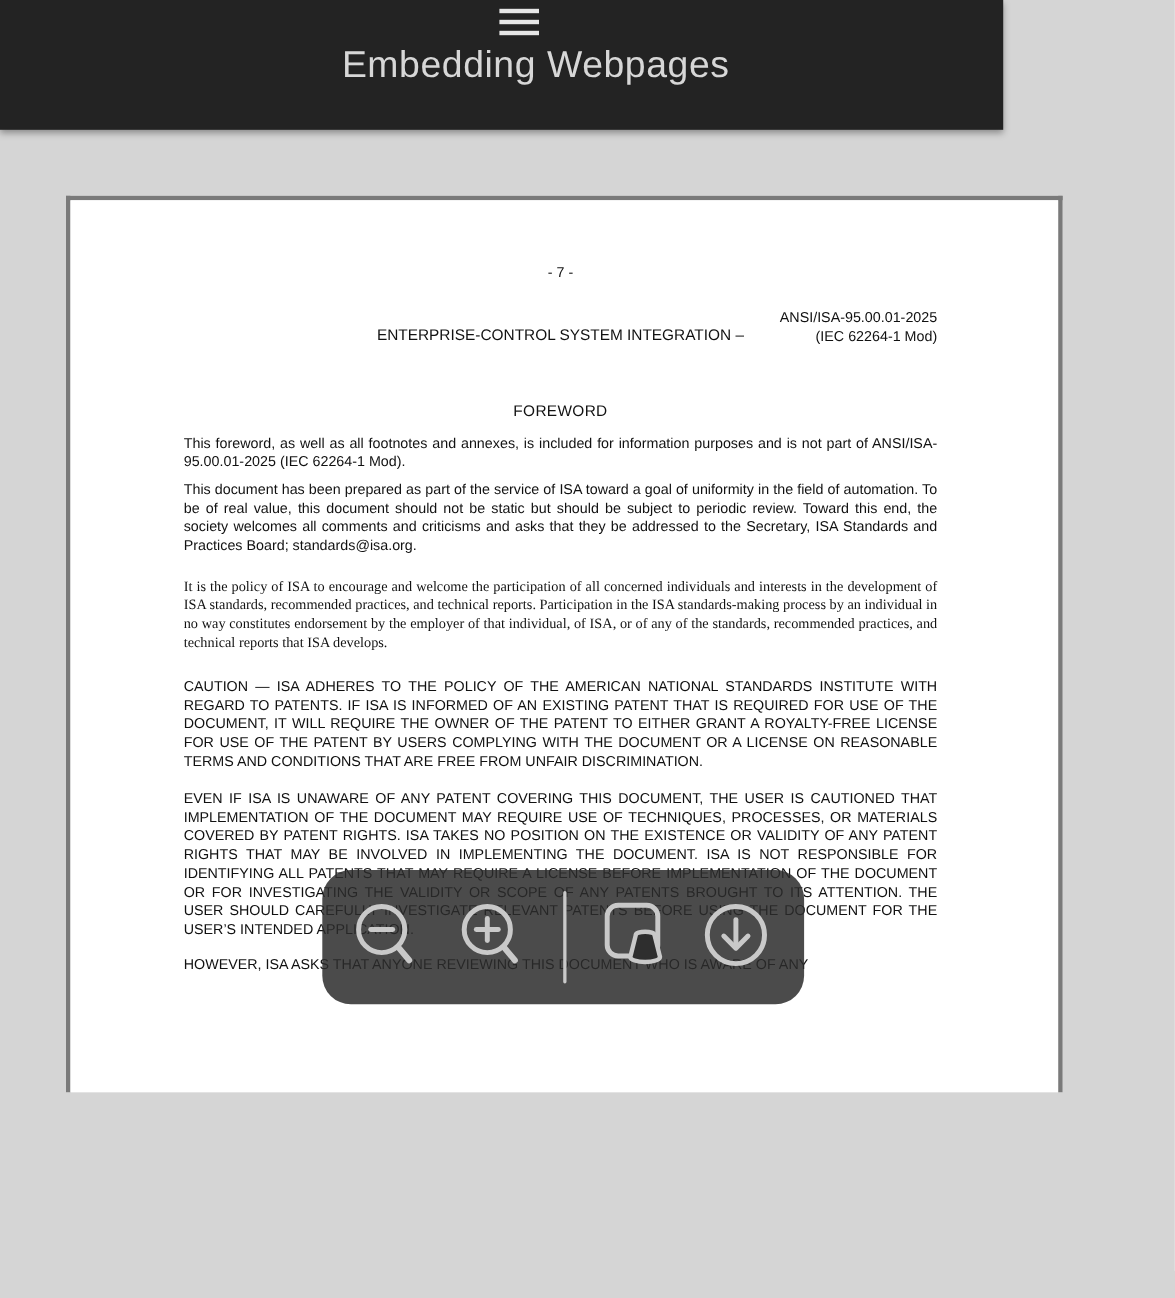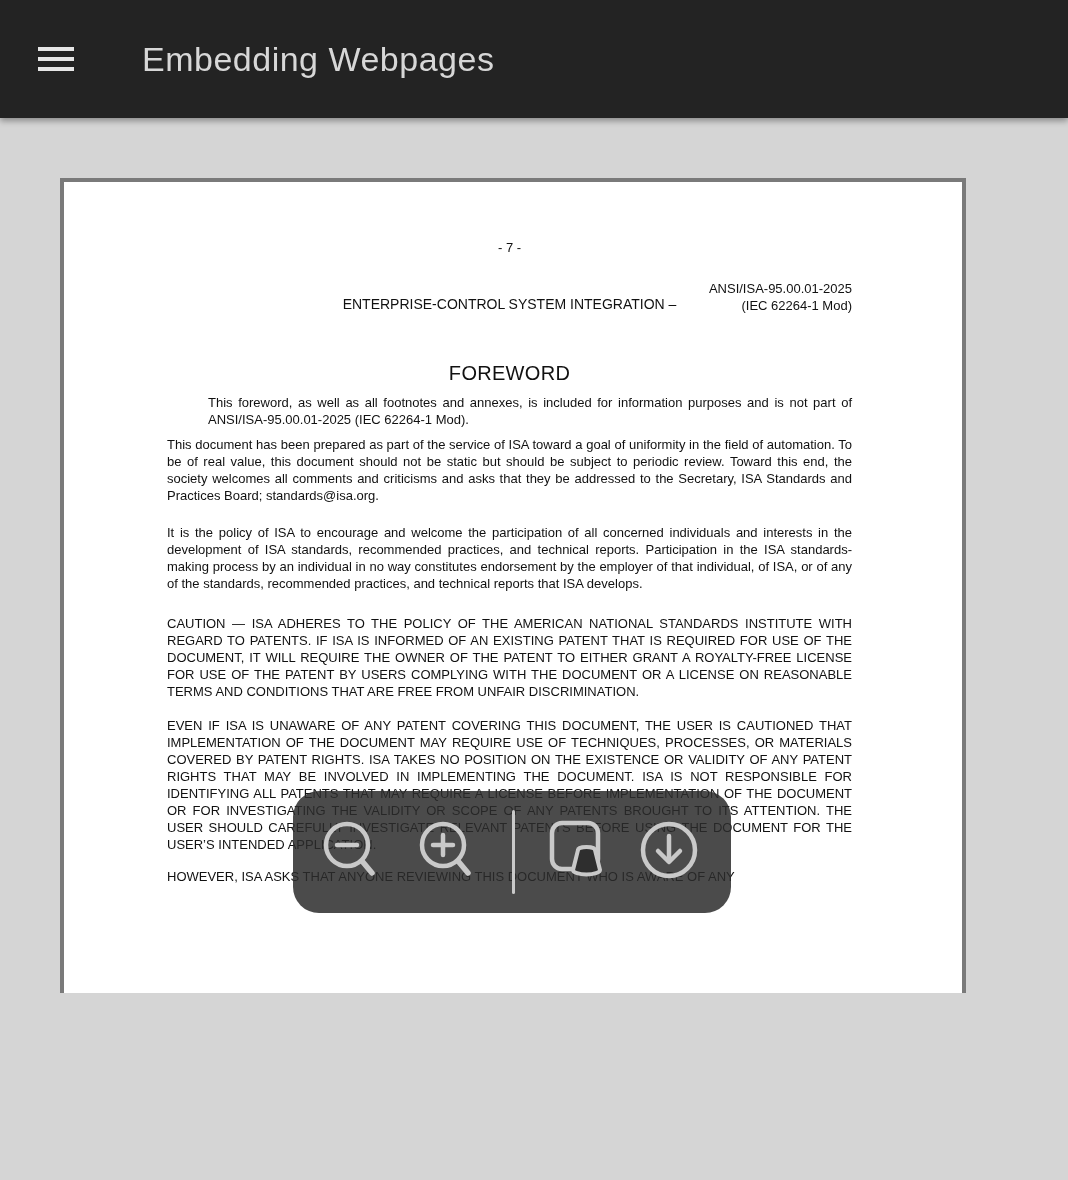--- a/index.html
+++ b/index.html
@@ -14,25 +14,26 @@
   *{box-sizing:border-box;margin:0;padding:0;}
   html,body{width:1068px;height:1180px;overflow:hidden;}
   body{
     background:var(--page-bg,#d5d5d5);
     font-family:"Liberation Sans","DejaVu Sans",sans-serif;
     position:relative;
   }
 
   
   .app-header{
-    position:absolute;left:0;top:0;width:1068px;height:118px;
+    position:absolute;left:0;top:0;width:912px;height:118px;
     background:var(--header-bg,#232323);
     box-shadow:0 3px 6px rgba(0,0,0,0.35);
     display:flex;align-items:center;
     z-index:30;
+    flex-direction:column;
   }
   .menu-btn{
     width:48px;height:40px;margin-left:32px;
     background:transparent;border:none;cursor:pointer;
     display:flex;flex-direction:column;justify-content:center;gap:5.5px;
     padding:0 6px;
   }
   .menu-btn .bar{width:36px;height:4.5px;background:#e6e6e6;}
   .app-title{
     margin-left:62px;
@@ -62,29 +63,29 @@
   .page-num{
     position:absolute;left:0;right:0;top:0;text-align:center;
   }
   .doc-ref{position:absolute;right:0;top:0;text-align:right;margin-top:41px;}
   .doc-title{
     text-align:center;font-weight:normal;font-size:14px;line-height:16px;
   }
   .doc-title.t1{margin-top:23px;}
   .doc-title.t2{margin-top:24px;}
   .section-heading{
-    text-align:center;font-size:20px;line-height:20px;font-weight:400;
+    text-align:center;font-size:14px;line-height:20px;font-weight:400;
     letter-spacing:0.3px;margin-top:51px;
   }
   .doc-content p{
     font-size:13px;line-height:17px;text-align:justify;
   }
-  .doc-content p.p0{margin-top:11px;margin-left:41px;}
+  .doc-content p.p0{margin-top:11px;}
   .doc-content p.p1{margin-top:8px;}
-  .doc-content p.p2{margin-top:20px;}
+  .doc-content p.p2{margin-top:20px;font-family:Liberation Serif, serif;}
   .doc-content p.p3{margin-top:14px;}
   .doc-content p.p4{margin-top:23px;}
   .doc-content p.p5{margin-top:17px;}
   .doc-content p.p6{margin-top:15px;}
 
   
   .pdf-toolbar{
     position:absolute;left:293px;top:791px;
     width:438px;height:122px;border-radius:26px;
     background:var(--toolbar-bg,rgba(43,43,43,0.85));

